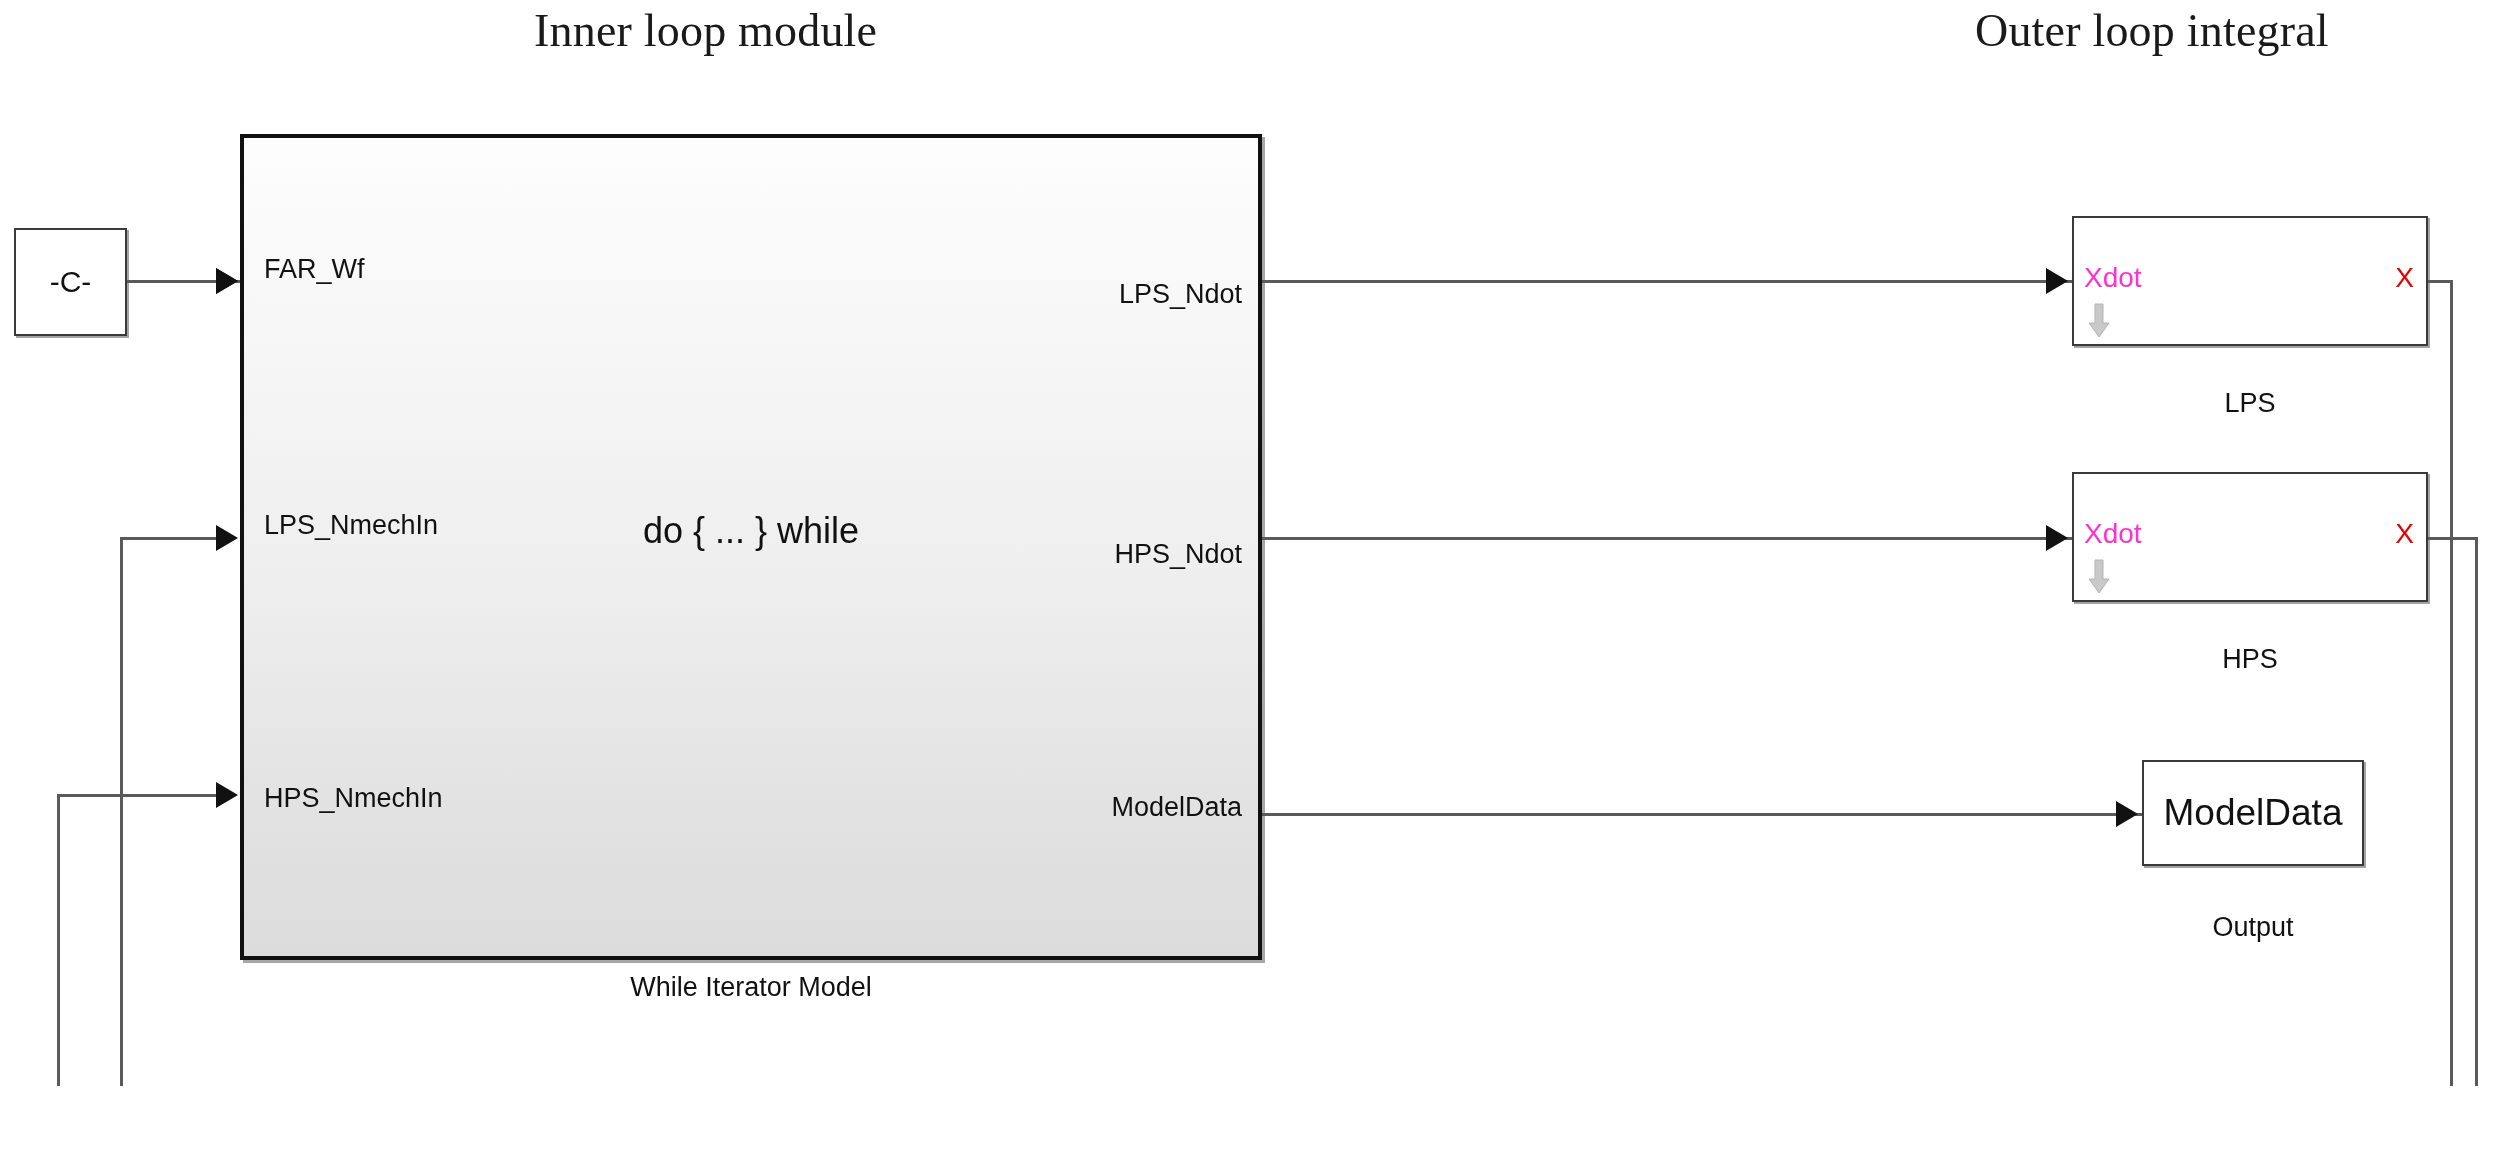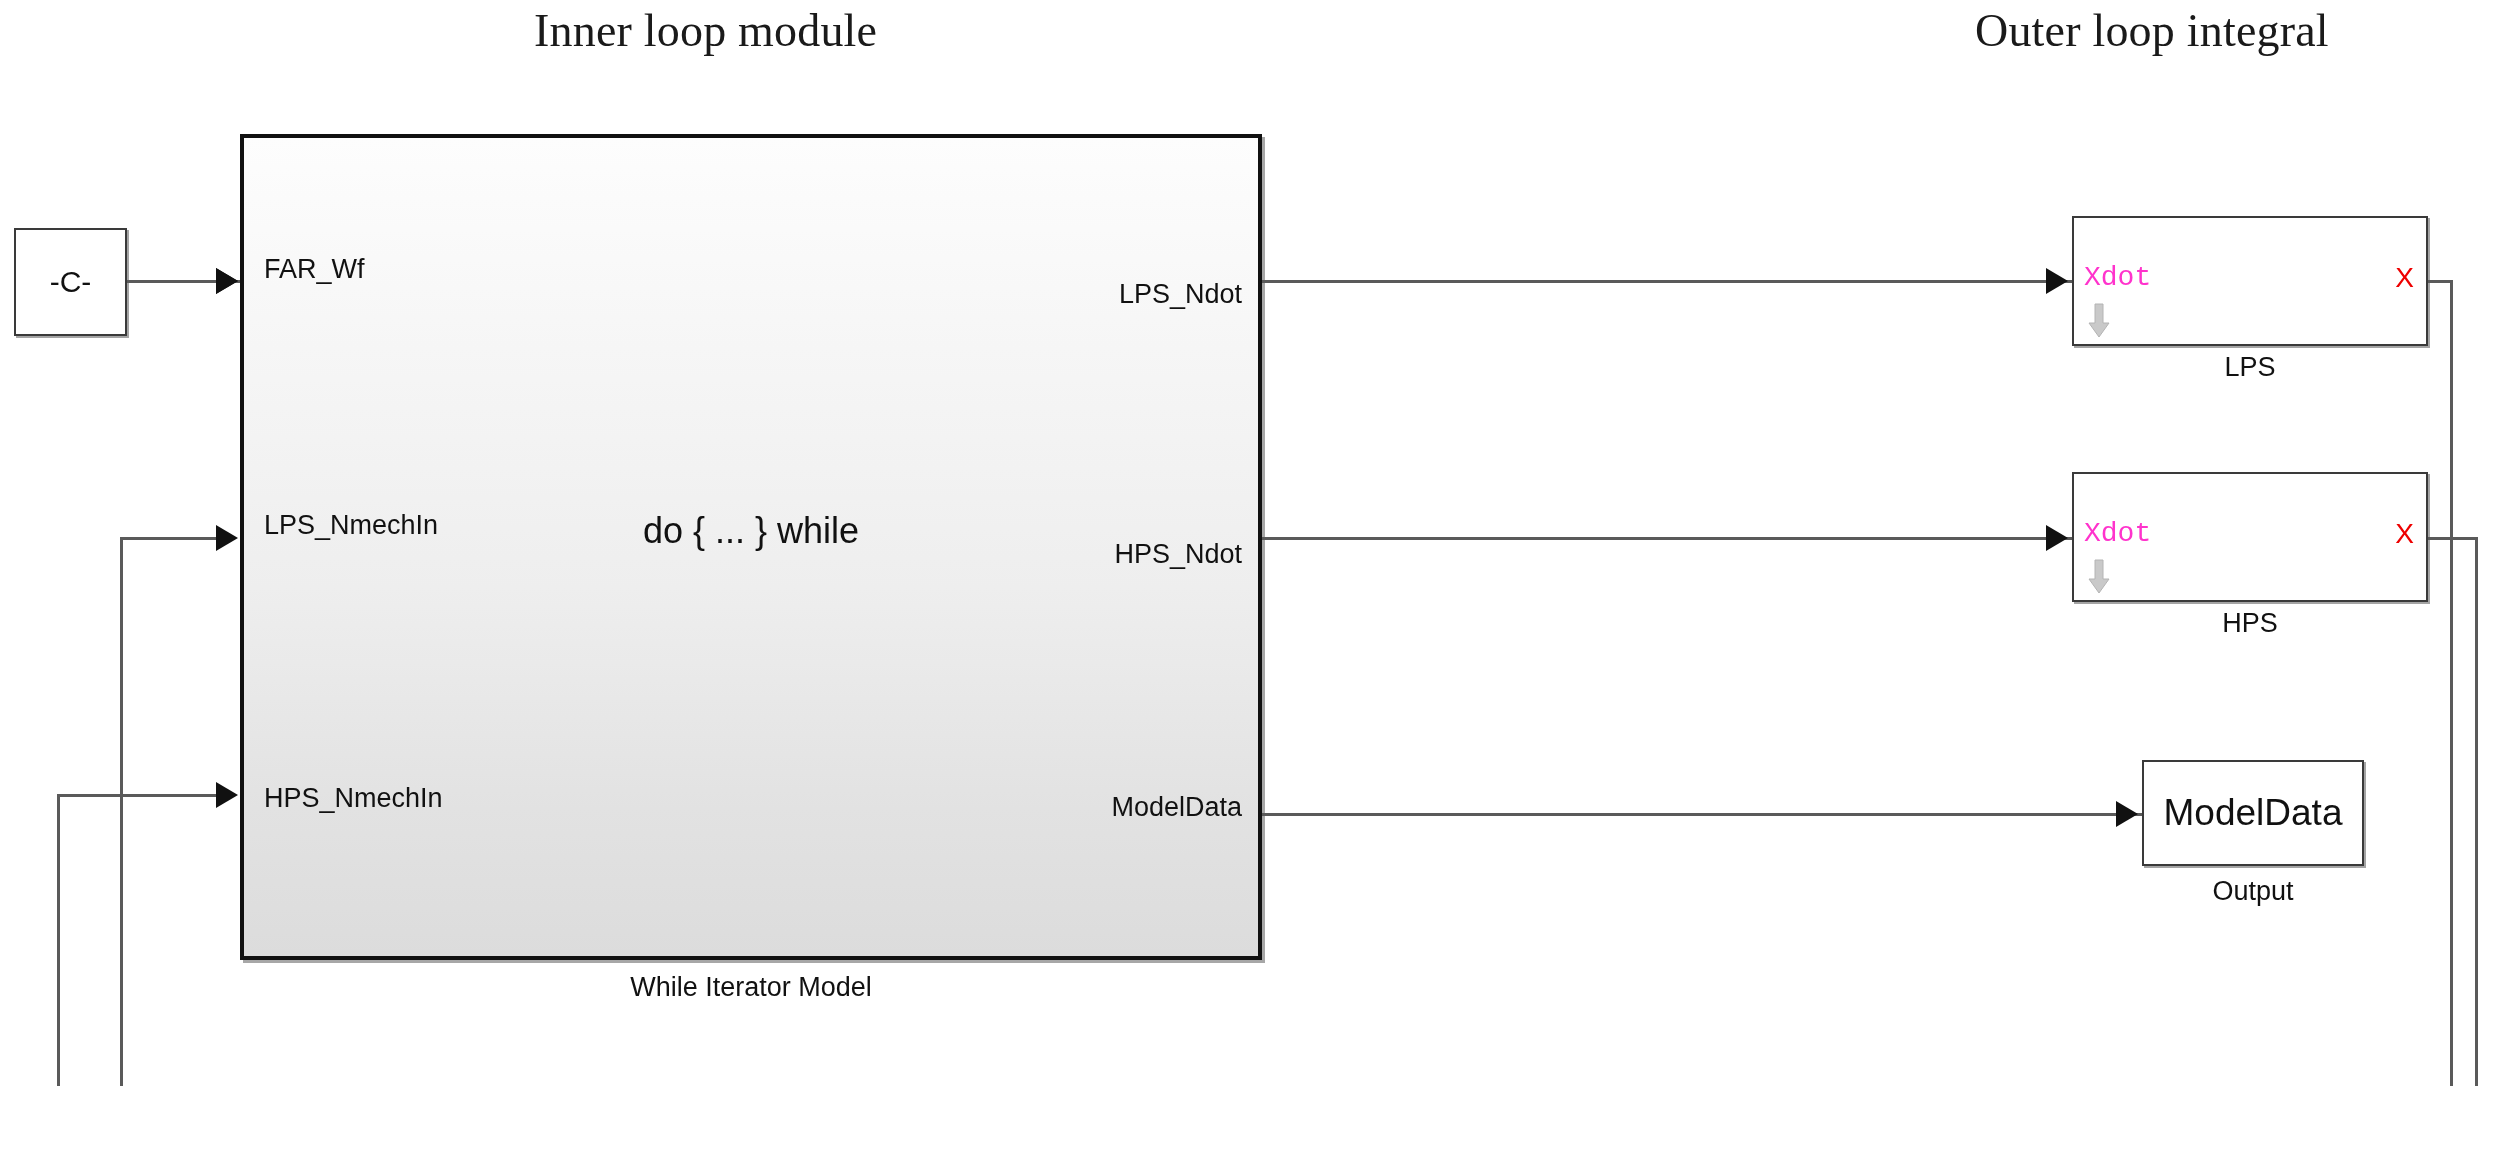--- a/index.html
+++ b/index.html
@@ -77,36 +77,37 @@
   }
 
   
   .integ {
     width: 356px; height: 130px;
   }
   #integ-lps { left: 2072px; top: 216px; }
   #integ-hps { left: 2072px; top: 472px; }
   .integ .xdot {
     position: absolute; left: 10px; top: 44px;
-    font-size: 28px; color: #ff33cc; font-family: Liberation Mono, monospace;
+    font-size: 28px; color: #ff33cc;
   }
   .integ .xout {
     position: absolute; right: 12px; top: 44px;
     font-size: 28px; color: #ee0000;
   }
   .integ .state-arrow {
     position: absolute; left: 12px; top: 86px;
     width: 26px; height: 34px;
   }
   .blk-caption {
     position: absolute;
     text-align: center;
     font-size: 27px;
     color: #111;
     white-space: nowrap;
+    margin-top: 36px;
   }
   #cap-lps { left: 2072px; top: 352px; width: 356px; }
   #cap-hps { left: 2072px; top: 608px; width: 356px; }
 
   
   #out-block {
     left: 2142px; top: 760px; width: 222px; height: 106px;
     display: flex; align-items: center; justify-content: center;
   }
   #out-block .out-label { font-size: 37px; color: #111; }

